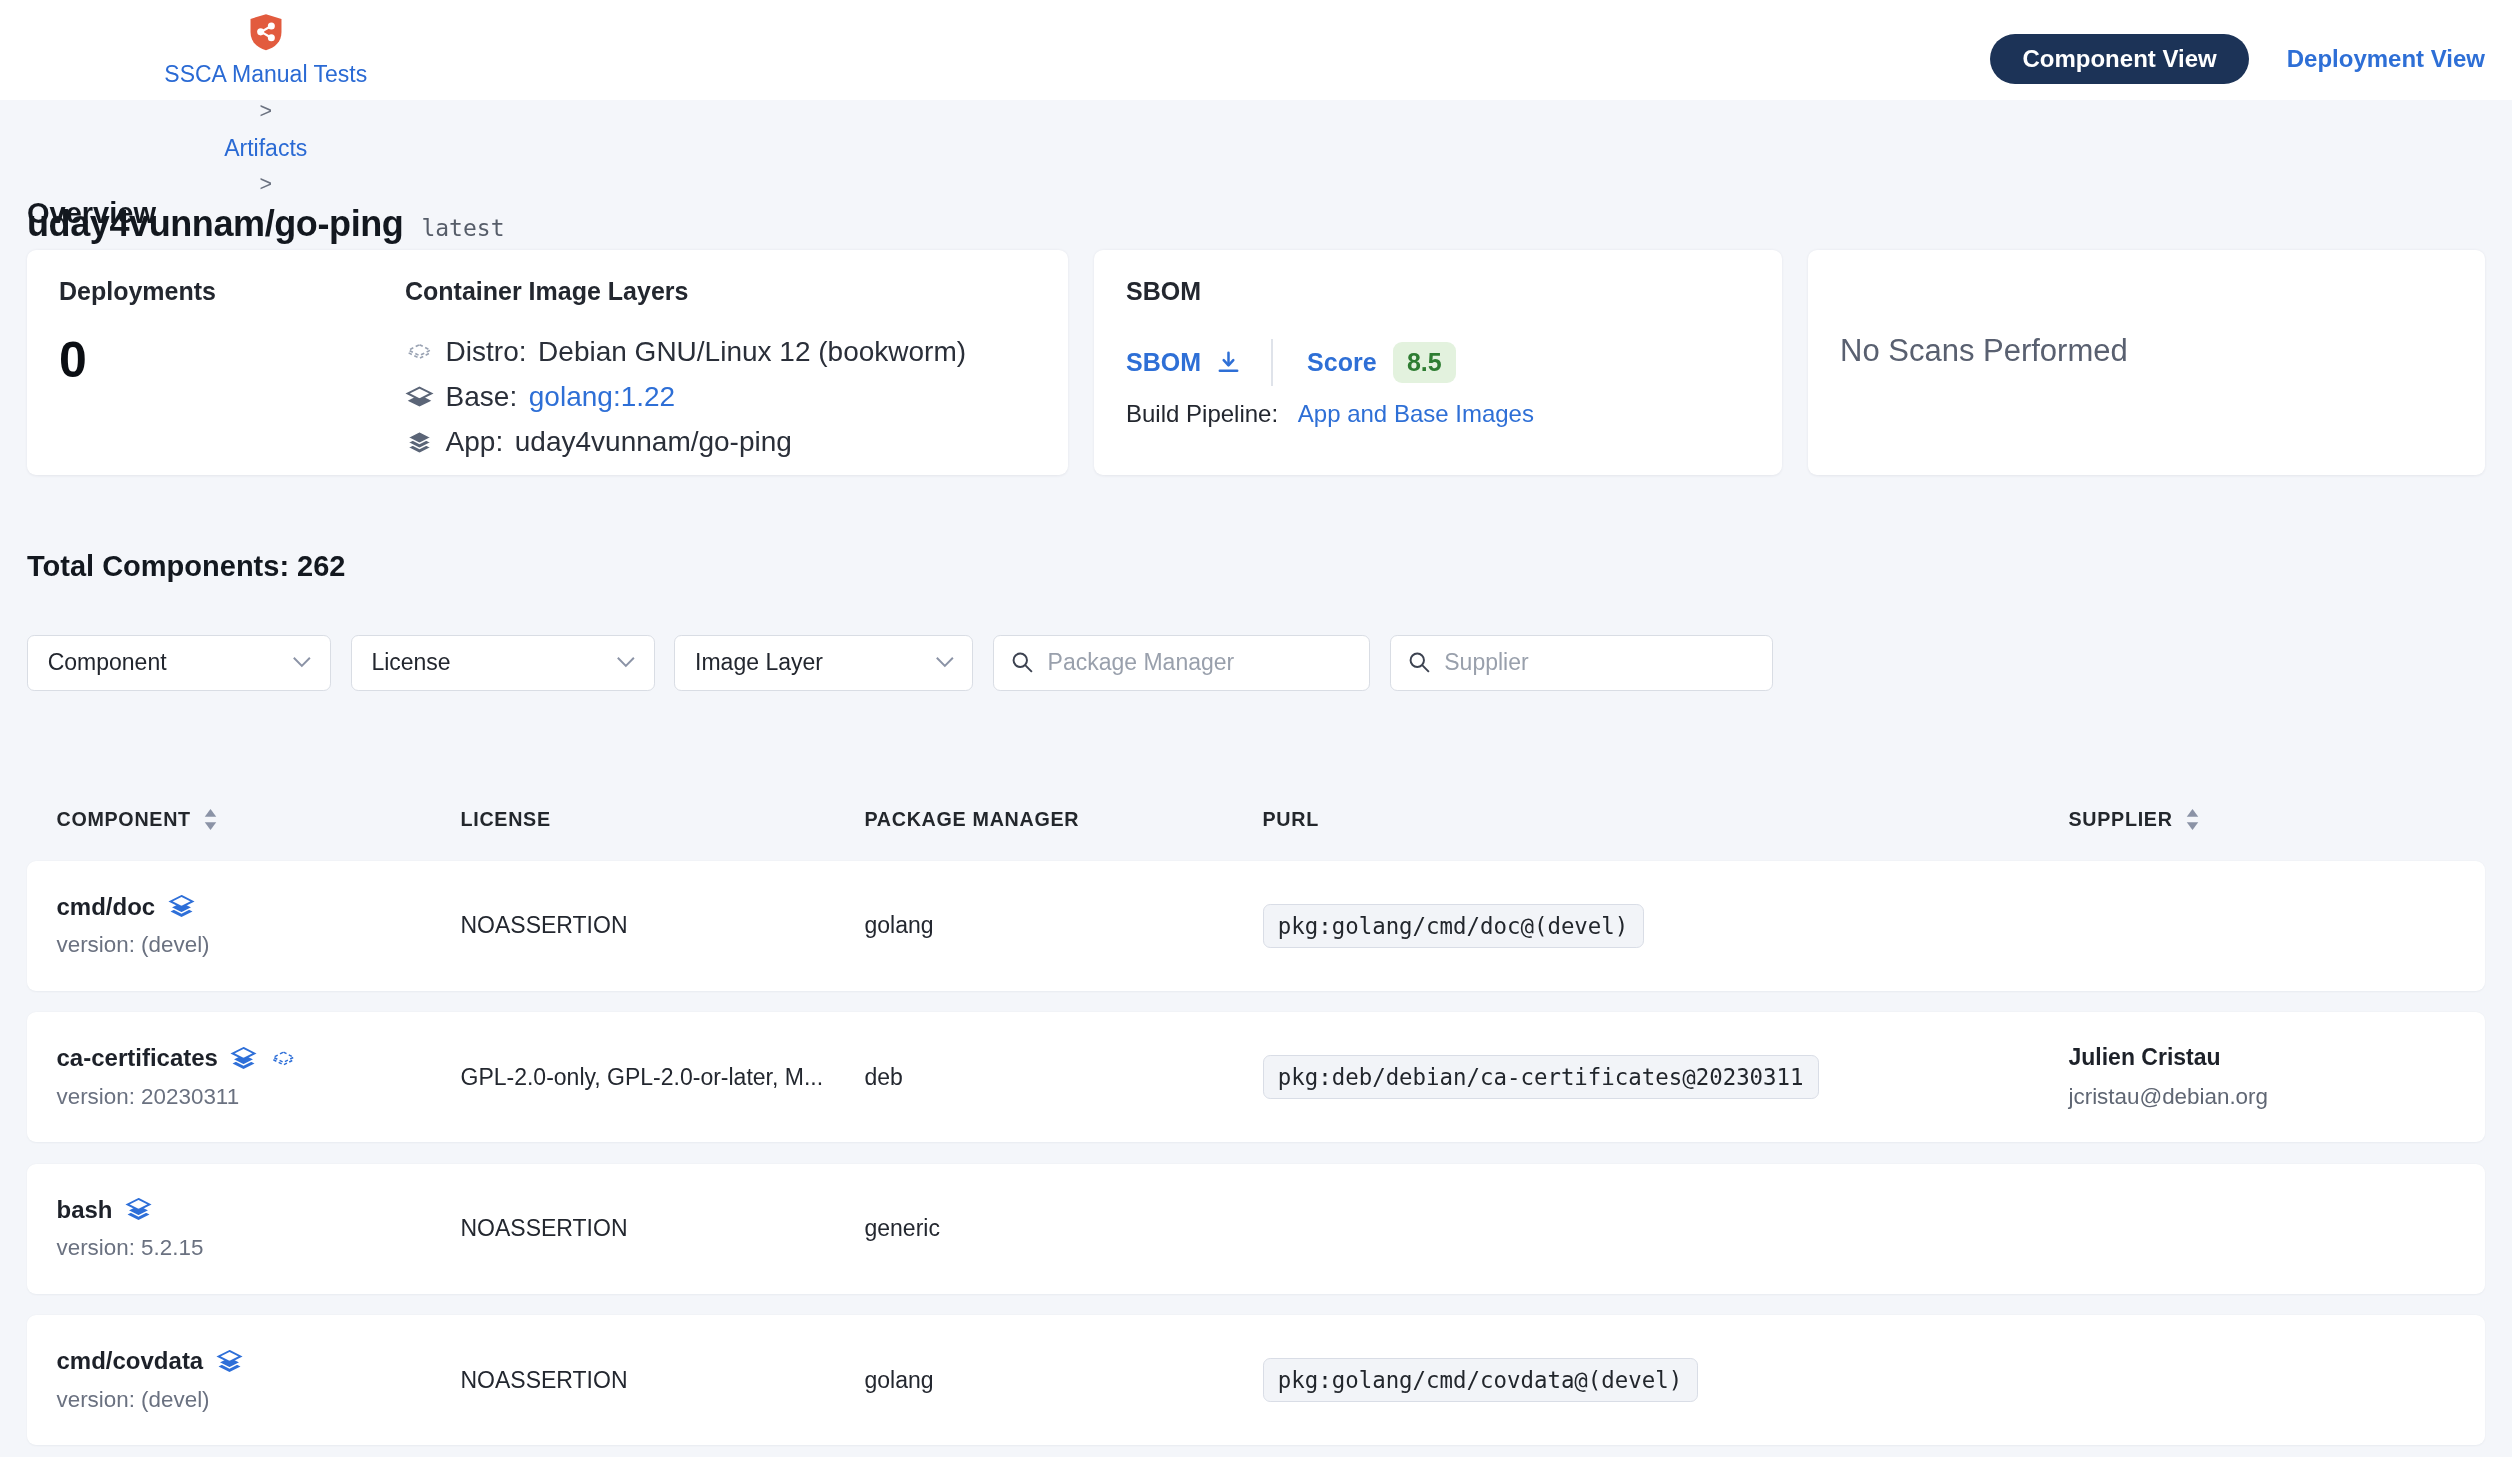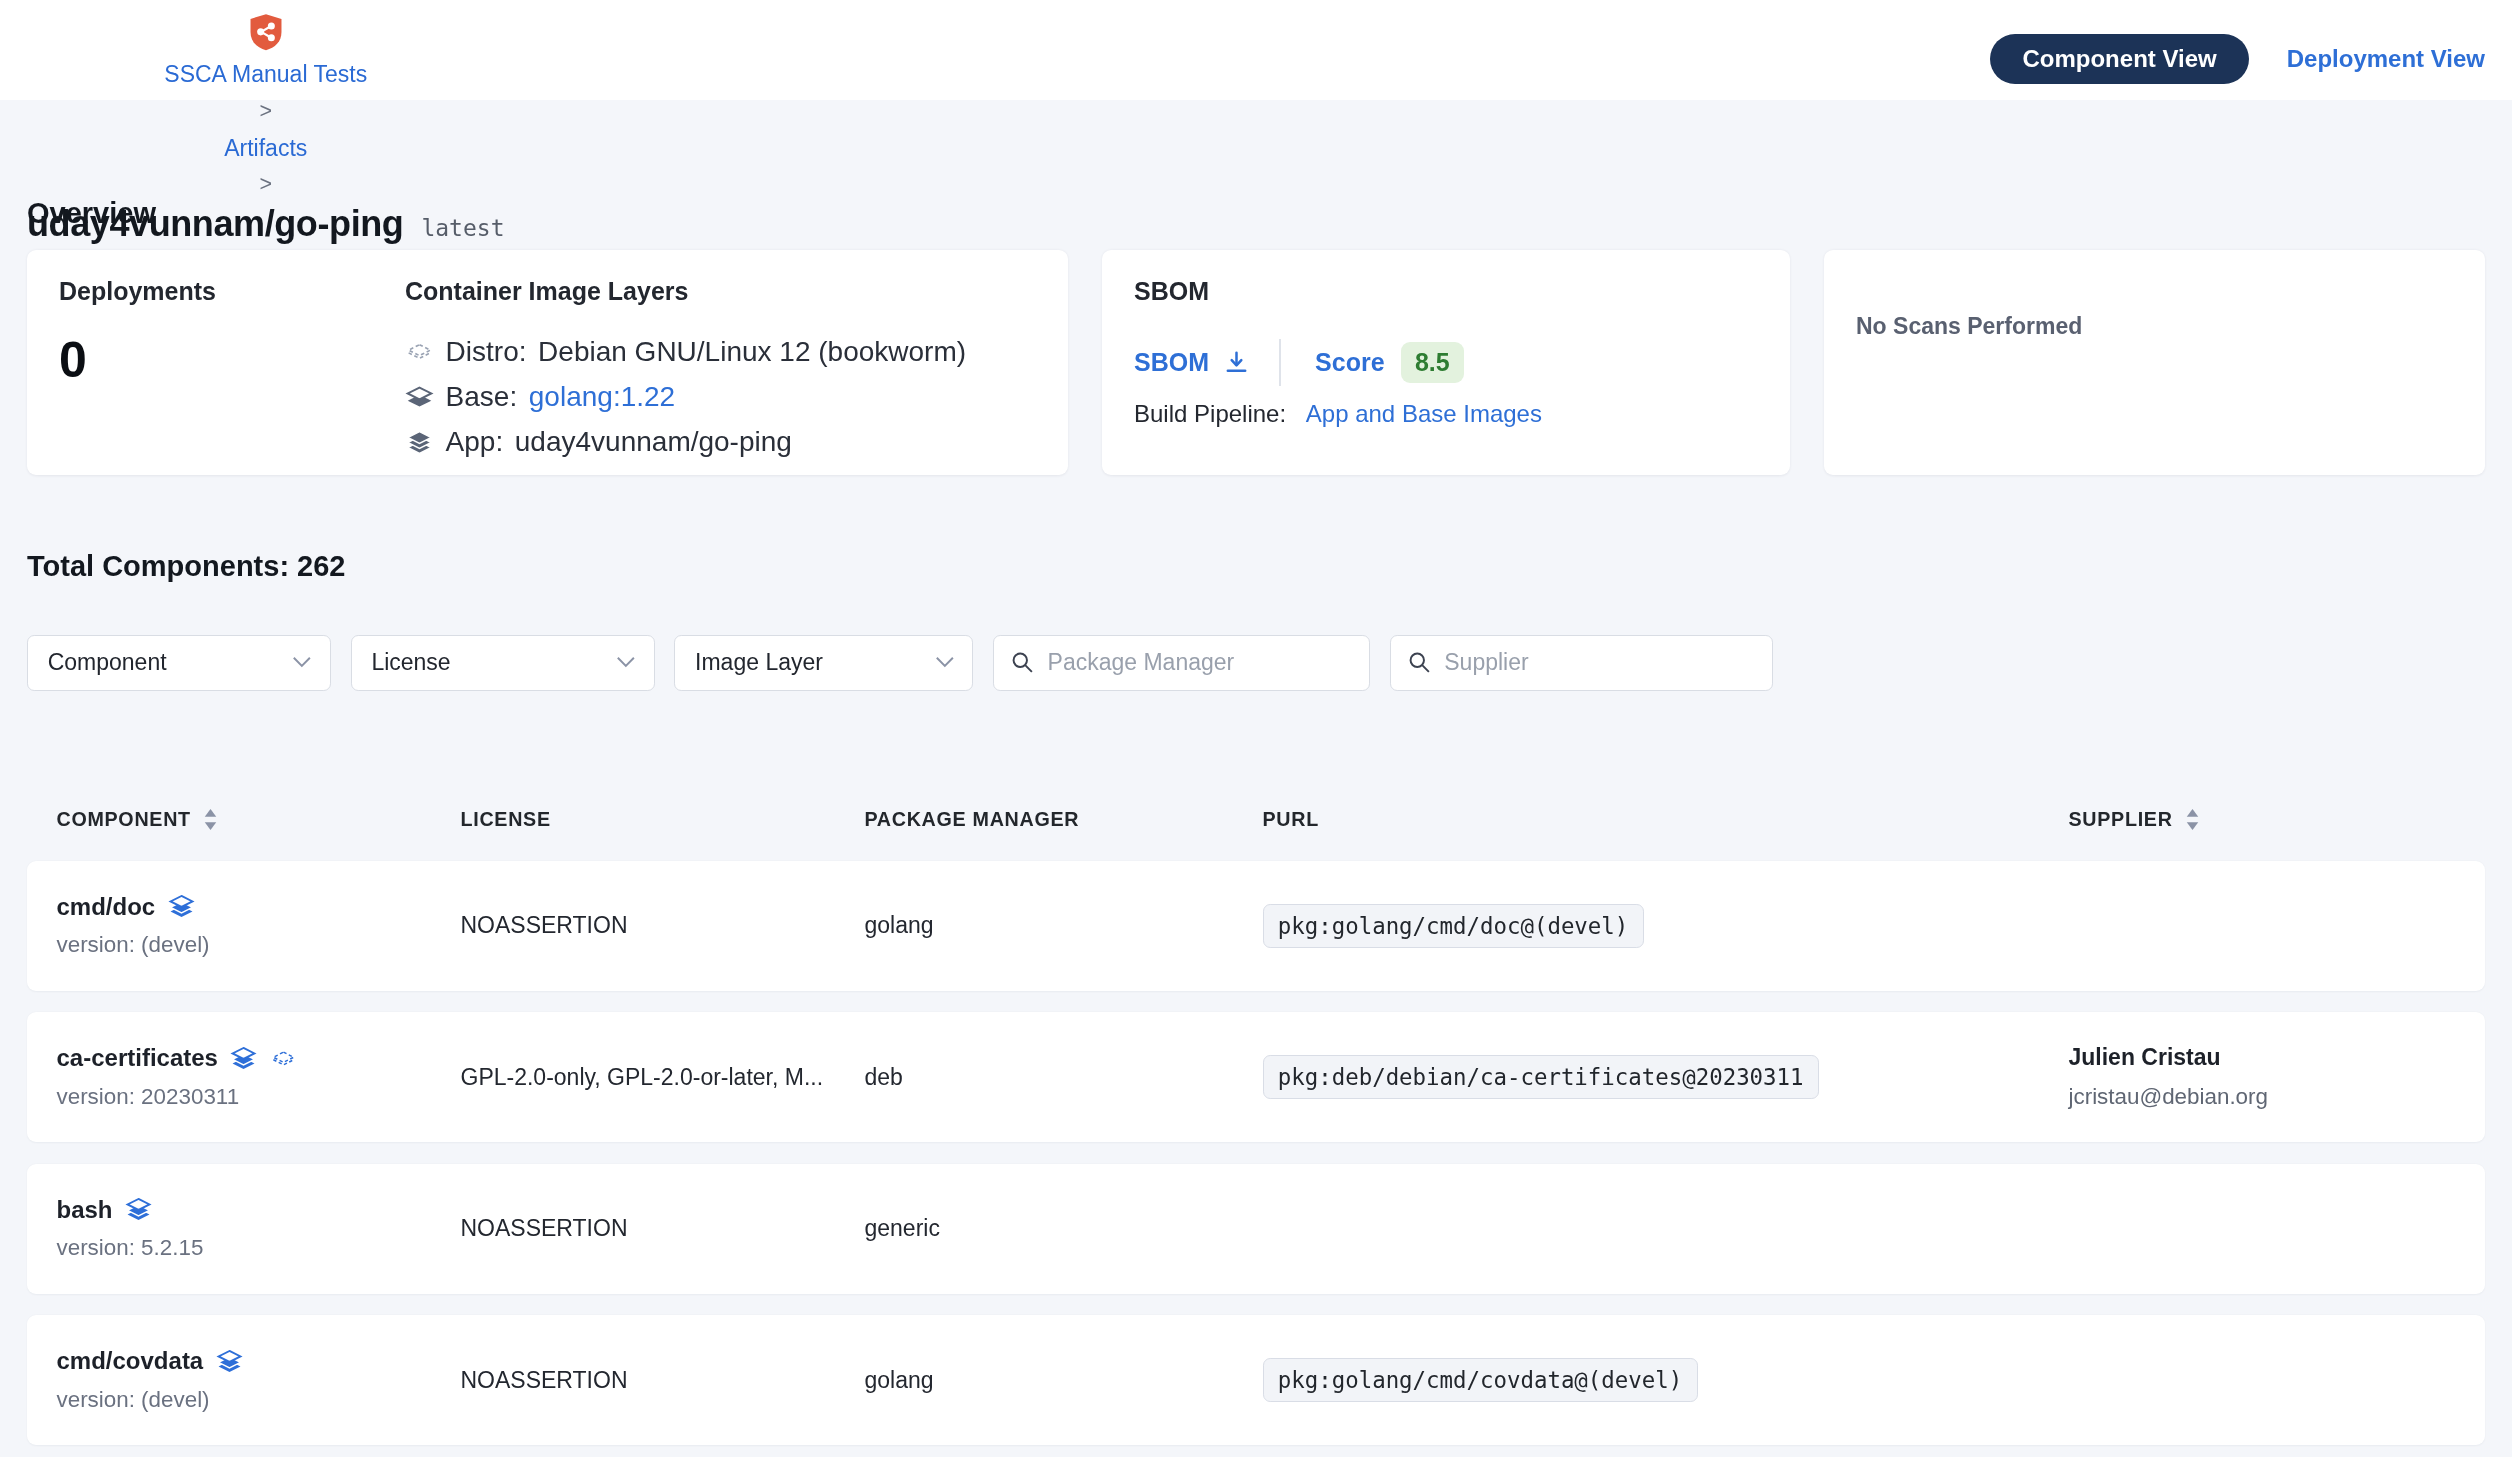--- a/index.html
+++ b/index.html
@@ -19,41 +19,41 @@
   .view-toggle { margin-top:21.5px; display:flex; align-items:center; gap:38px; height:50px; }
   .pill-btn { background:#1c3357; color:#ffffff; font-weight:700; font-size:24px; padding:0 32px; height:50px; line-height:50px; border-radius:25px; cursor:pointer; }
   .link-btn { color:#2e6fd6; font-weight:700; font-size:24px; cursor:pointer; }
 
   
   .content { padding:0 27px; }
   .section-heading { font-size:29px; font-weight:700; color:#13181f; }
   #overview-heading { margin-top:97px; }
   #total-heading { margin-top:75px; }
 
-  .cards { display:flex; gap:34px; margin-top:19.7px;align-items:flex-end; }
+  .cards { display:flex; gap:26px; margin-top:19.7px;align-items:flex-end; }
   .card { background:#ffffff; border-radius:9px; height:225px; box-shadow:0 0.9px 2.7px rgba(25,35,60,0.07); padding:27px 32px; }
   .card-1 { width:1041px; display:flex; }
   .card-2 { width:688px; }
   .card-3 { flex:1; }
   .card-title { font-size:25px; font-weight:700; color:#23272f; }
   .dep-block { width:346px; }
   .dep-count { margin-top:25px; font-size:50px; font-weight:700; color:#0b0e13; }
   .cil-list { margin-top:30px; display:flex; flex-direction:column; gap:13.4px; }
   .cil-item { display:flex; align-items:center; gap:11.6px; font-size:28px; color:#2a2f39; }
   .cil-item .lnk { color:#2e6fd6; cursor:pointer; }
   .icon { display:inline-flex; flex:none; }
 
   .sbom-row { margin-top:32px; display:flex; align-items:center; height:50px; }
   .sbom-link { color:#2e6fd6; font-weight:700; font-size:25px; display:inline-flex; align-items:center; gap:14.3px; cursor:pointer; }
   .vdivider { width:1.8px; height:47px; background:#dfe3ea; margin:0 34px 0 29px; }
   .score-label { color:#2e6fd6; font-weight:700; font-size:25px; margin-right:16px; cursor:pointer; }
   .score-badge { background:#e3f2de; color:#2e7d32; font-weight:700; font-size:25px; border-radius:9px; padding:6.3px 14.3px; }
   .bp-row { margin-top:12.5px; font-size:24px; color:#23272f; display:flex; gap:19.7px; align-items:center; }
   .bp-row .lnk { color:#2e6fd6; cursor:pointer; }
-  .no-scans { margin-top:36px; font-size:23px; color:#596070;font-weight:bold; }
+  .no-scans { margin-top:56px; font-size:31px; color:#596070; }
 
   
   .filters { margin-top:52px; display:flex; gap:19.7px; }
   .select { width:304px; height:56px; background:#ffffff; border:1.8px solid #d9dde4; border-radius:7.2px; display:flex; align-items:center; justify-content:space-between; padding:0 18px 0 19.7px; font-size:23px; color:#22262e; cursor:pointer; }
   .select.s3 { width:299px; }
   .chev { color:#8b93a6; }
   .search-box { width:377px; height:56px; background:#ffffff; border:1.8px solid #d9dde4; border-radius:7.2px; display:flex; align-items:center; gap:12.5px; padding:0 16px; }
   .search-box.s2 { width:383px; }
   .search-box input { border:none; outline:none; font-size:23px; color:#22262e; width:100%; font-family:"Liberation Sans", sans-serif; background:transparent; }
   .search-box input::placeholder { color:#99a0ac; }

